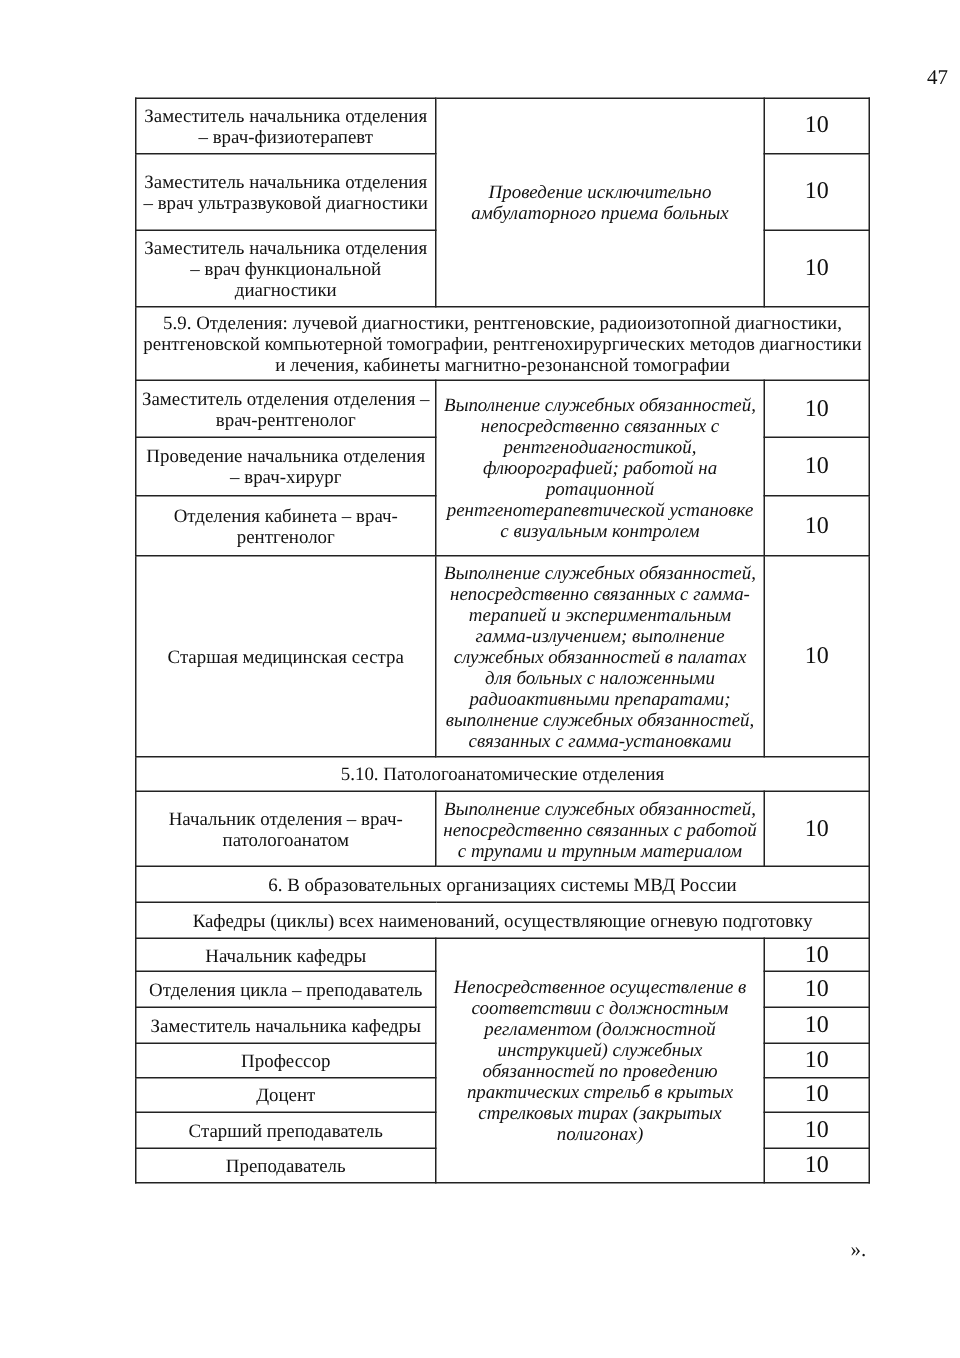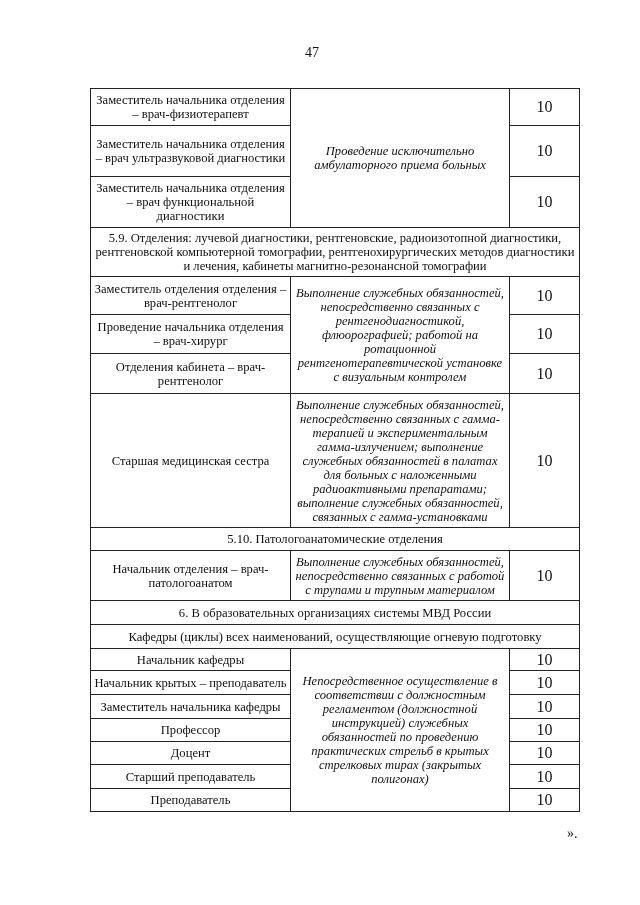--- a/index.html
+++ b/index.html
@@ -1,20 +1,20 @@
 <!DOCTYPE html>
 <html><head>
 <meta charset="utf-8">
 <style>
   html, body { margin: 0; padding: 0; background: #ffffff; }
   body { width: 640px; height: 905px; position: relative; overflow: hidden;
          font-family: "Liberation Serif", "DejaVu Serif", serif; color: #111; }
-  .page-number { position: absolute; top: 45px; left: 4px; width: 616px; text-align: center;
+  .page-number { position: absolute; top: 45px; left: 16px; width: 616px; text-align: right;
                  font-size: 14px; }
-  table.doc { position: absolute; left: 90px; top: 88px; border-collapse: collapse;
+  table.doc { position: absolute; left: 90px; top: 65px; border-collapse: collapse;
               table-layout: fixed; width: 489px; font-size: 12.6px; line-height: 14px; }
   table.doc td { border: 1.5px solid #222; text-align: center; vertical-align: middle;
                  padding: 1px 3px; }
   col.c1 { width: 200px; } col.c2 { width: 219px; } col.c3 { width: 70px; }
   td.val { font-size: 16px; }
   td.desc { line-height: 14px; font-style: italic; }
   .closing { position: absolute; left: 567px; top: 826px; font-size: 14px; }
 </style>
 </head>
 <body>
@@ -79,21 +79,21 @@
     </tr>
     <tr style="height:24px">
       <td colspan="3">Кафедры (циклы) всех наименований, осуществляющие огневую подготовку</td>
     </tr>
     <tr style="height:22px">
       <td>Начальник кафедры</td>
       <td rowspan="7" class="desc">Непосредственное осуществление в соответствии с должностным регламентом (должностной инструкцией) служебных обязанностей по проведению практических стрельб в крытых стрелковых тирах (закрытых полигонах)</td>
       <td class="val">10</td>
     </tr>
     <tr style="height:24px">
-      <td>Начальник крытых – преподаватель</td>
+      <td>Отделения цикла – преподаватель</td>
       <td class="val">10</td>
     </tr>
     <tr style="height:24px">
       <td>Заместитель начальника кафедры</td>
       <td class="val">10</td>
     </tr>
     <tr style="height:23px">
       <td>Профессор</td>
       <td class="val">10</td>
     </tr>

